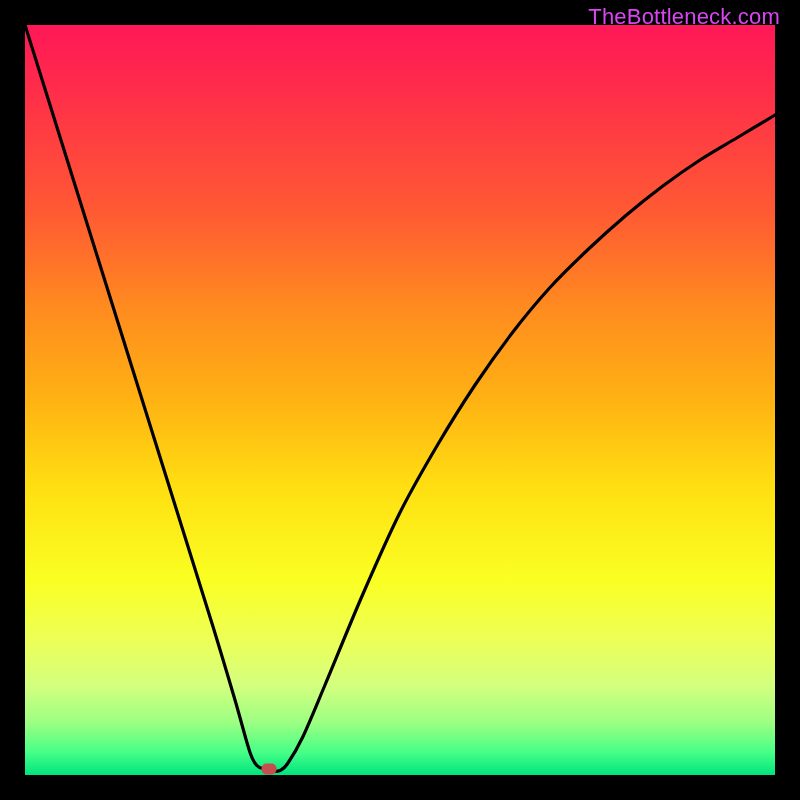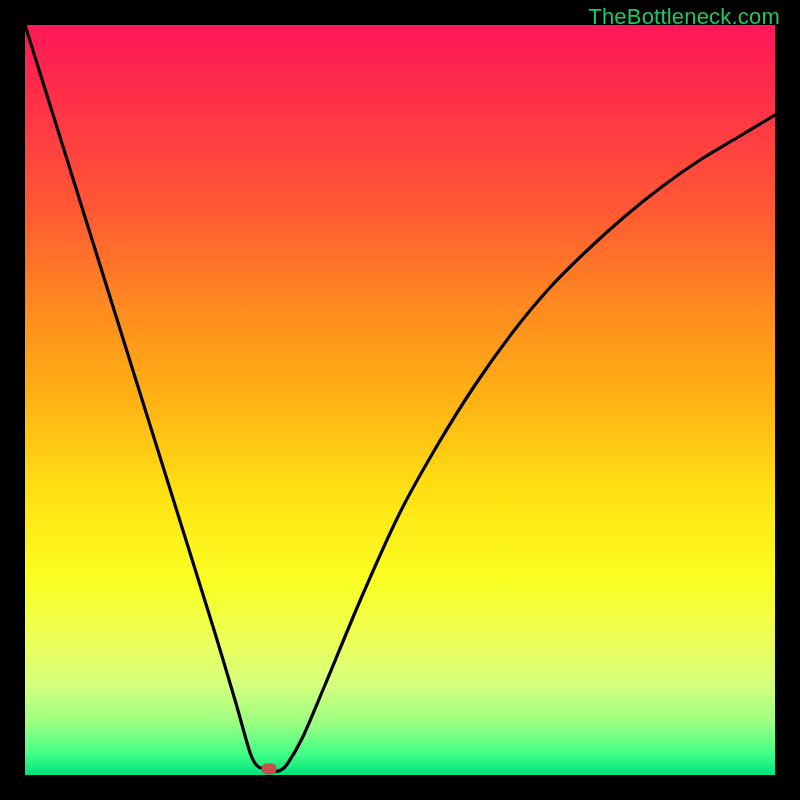--- a/index.html
+++ b/index.html
@@ -7,21 +7,21 @@
   .container {
     width: 800px;
     height: 800px;
     position: relative;
     background: #000;
   }
   .watermark {
     position: absolute;
     top: 4px;
     right: 20px;
-    color: #22c55e;
+    color: #d946ef;
     font-family: Arial, Helvetica, sans-serif;
     font-size: 22px;
     z-index: 10;
     letter-spacing: 0.2px;
   }
   .plot-area {
     position: absolute;
     left: 25px;
     top: 25px;
     width: 750px;

